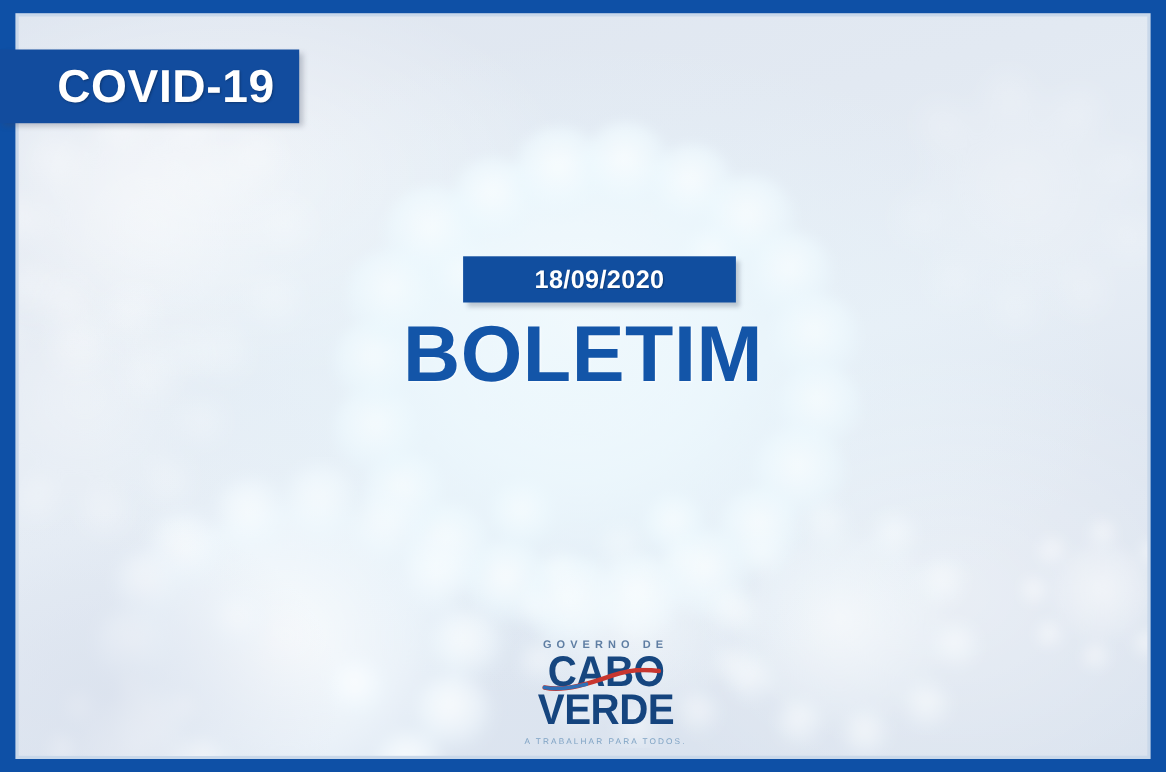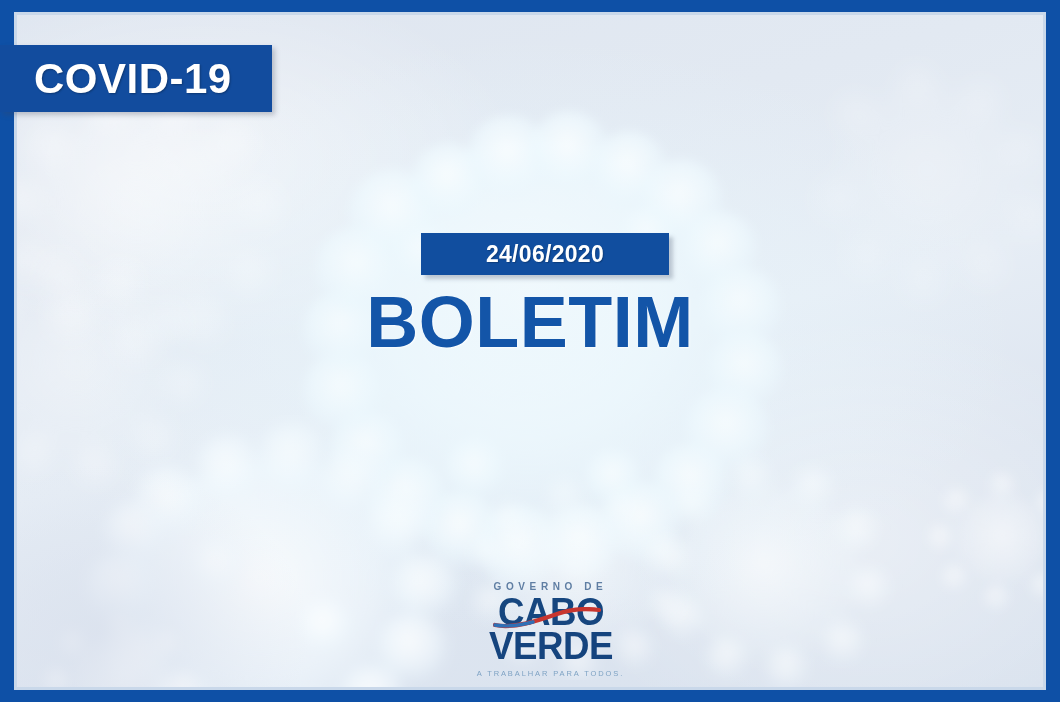--- a/index.html
+++ b/index.html
@@ -79,21 +79,21 @@
   .covid-badge {
     position: absolute;
     left: 0;
     top: 45px;
     width: 272px;
     height: 67px;
     background: #124c9e;
     display: flex;
     align-items: center;
     box-sizing: border-box;
-    padding-left: 34px;
+    padding-left: 52px;
     box-shadow: 3px 3px 5px rgba(60,70,90,0.28);
     z-index: 6;
   }
   .covid-badge .label {
     color: #ffffff;
     font-family: "Liberation Sans", sans-serif;
     font-size: 42px;
     font-weight: bold;
     letter-spacing: 0.5px;
     line-height: 1;
@@ -448,21 +448,21 @@
           <circle cx="132" cy="192" r="20"></circle>
             <circle cx="76" cy="176" r="20"></circle>
           <circle cx="44" cy="132" r="20"></circle>
             <circle cx="40" cy="82" r="19"></circle>
         </g>
       </svg>
 
     </div>
 
     <div class="date-badge">
-      <span class="label">24/06/2020</span>
+      <span class="label">18/09/2020</span>
     </div>
 
     <div class="title-block">
       <div class="title-line line1">BOLETIM</div>
     </div>
 
     <div class="logo">
       <div class="logo-top">GOVERNO DE</div>
       <div class="logo-main">
         <span class="logo-word cabo">CABO</span>

